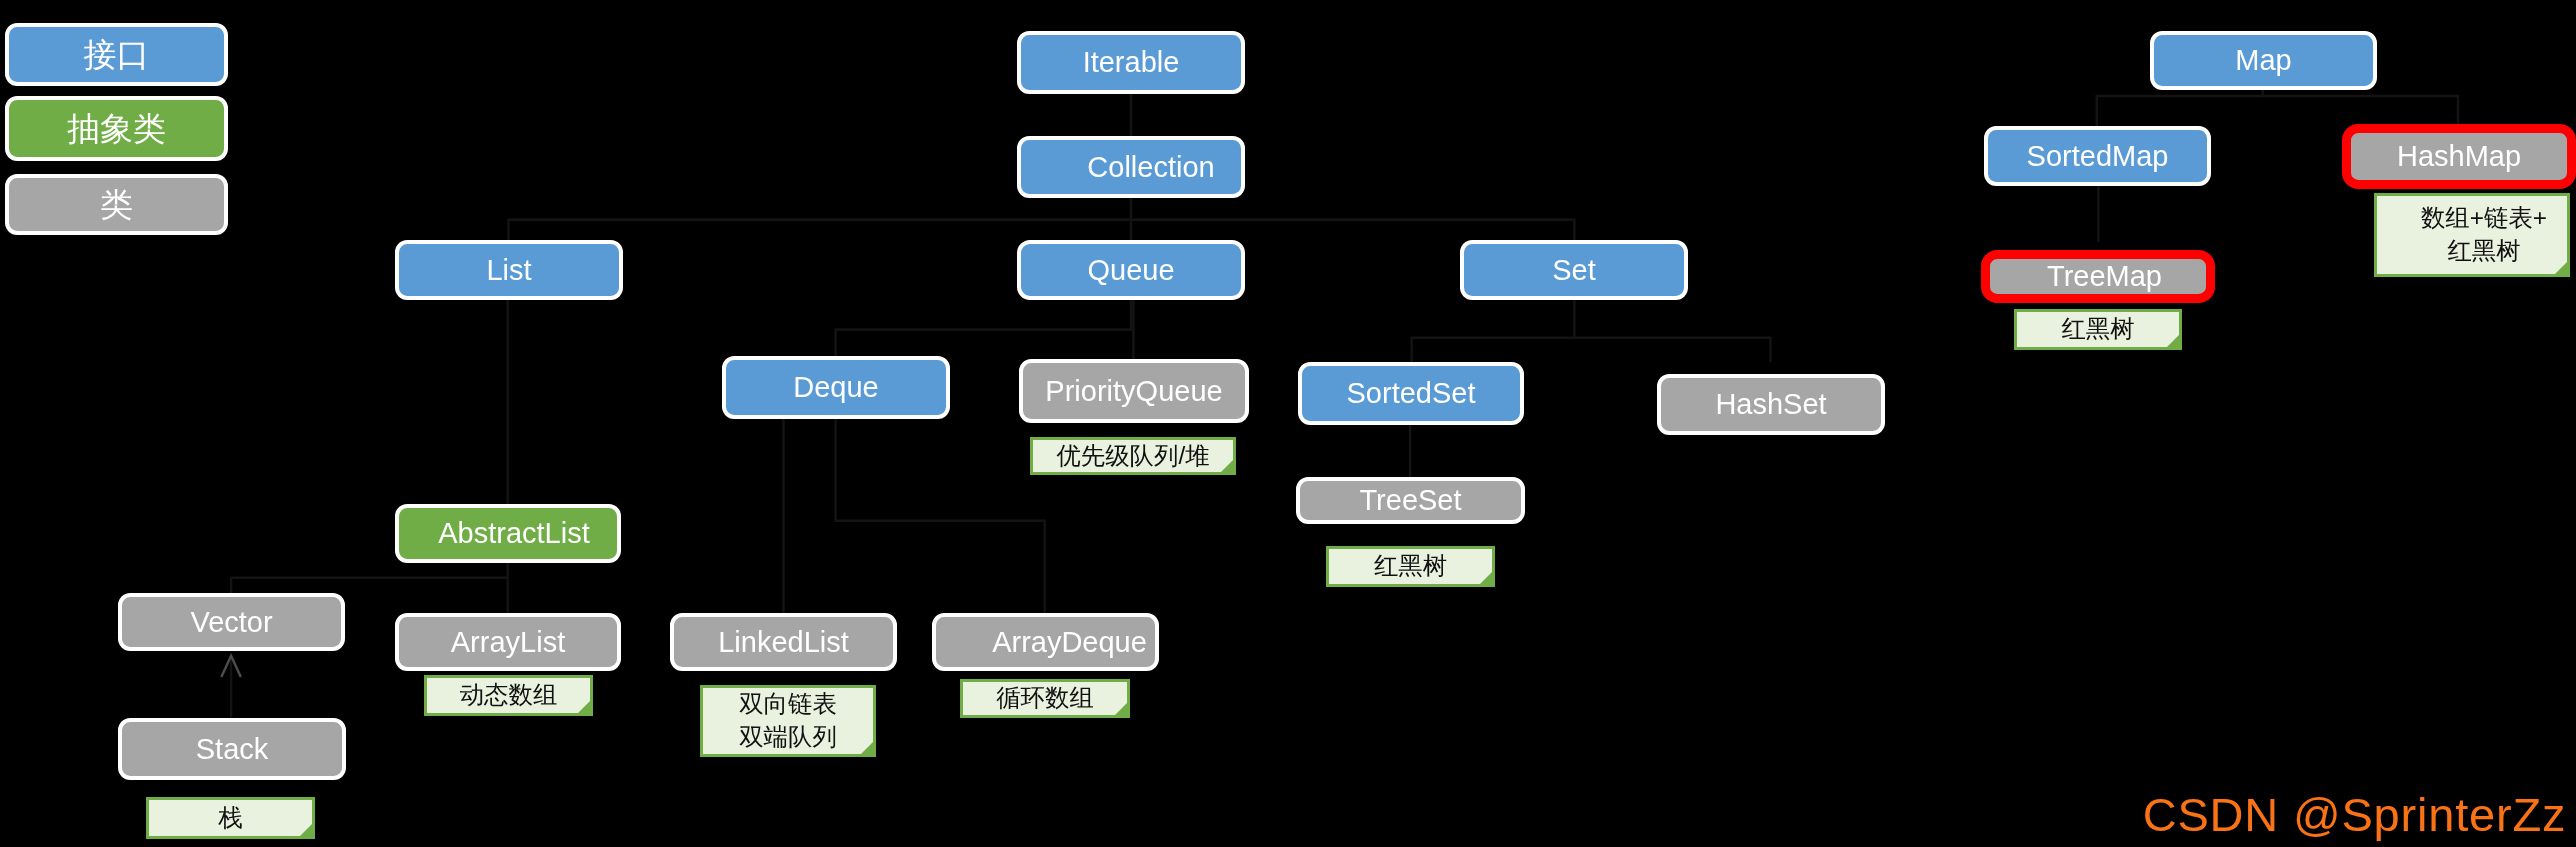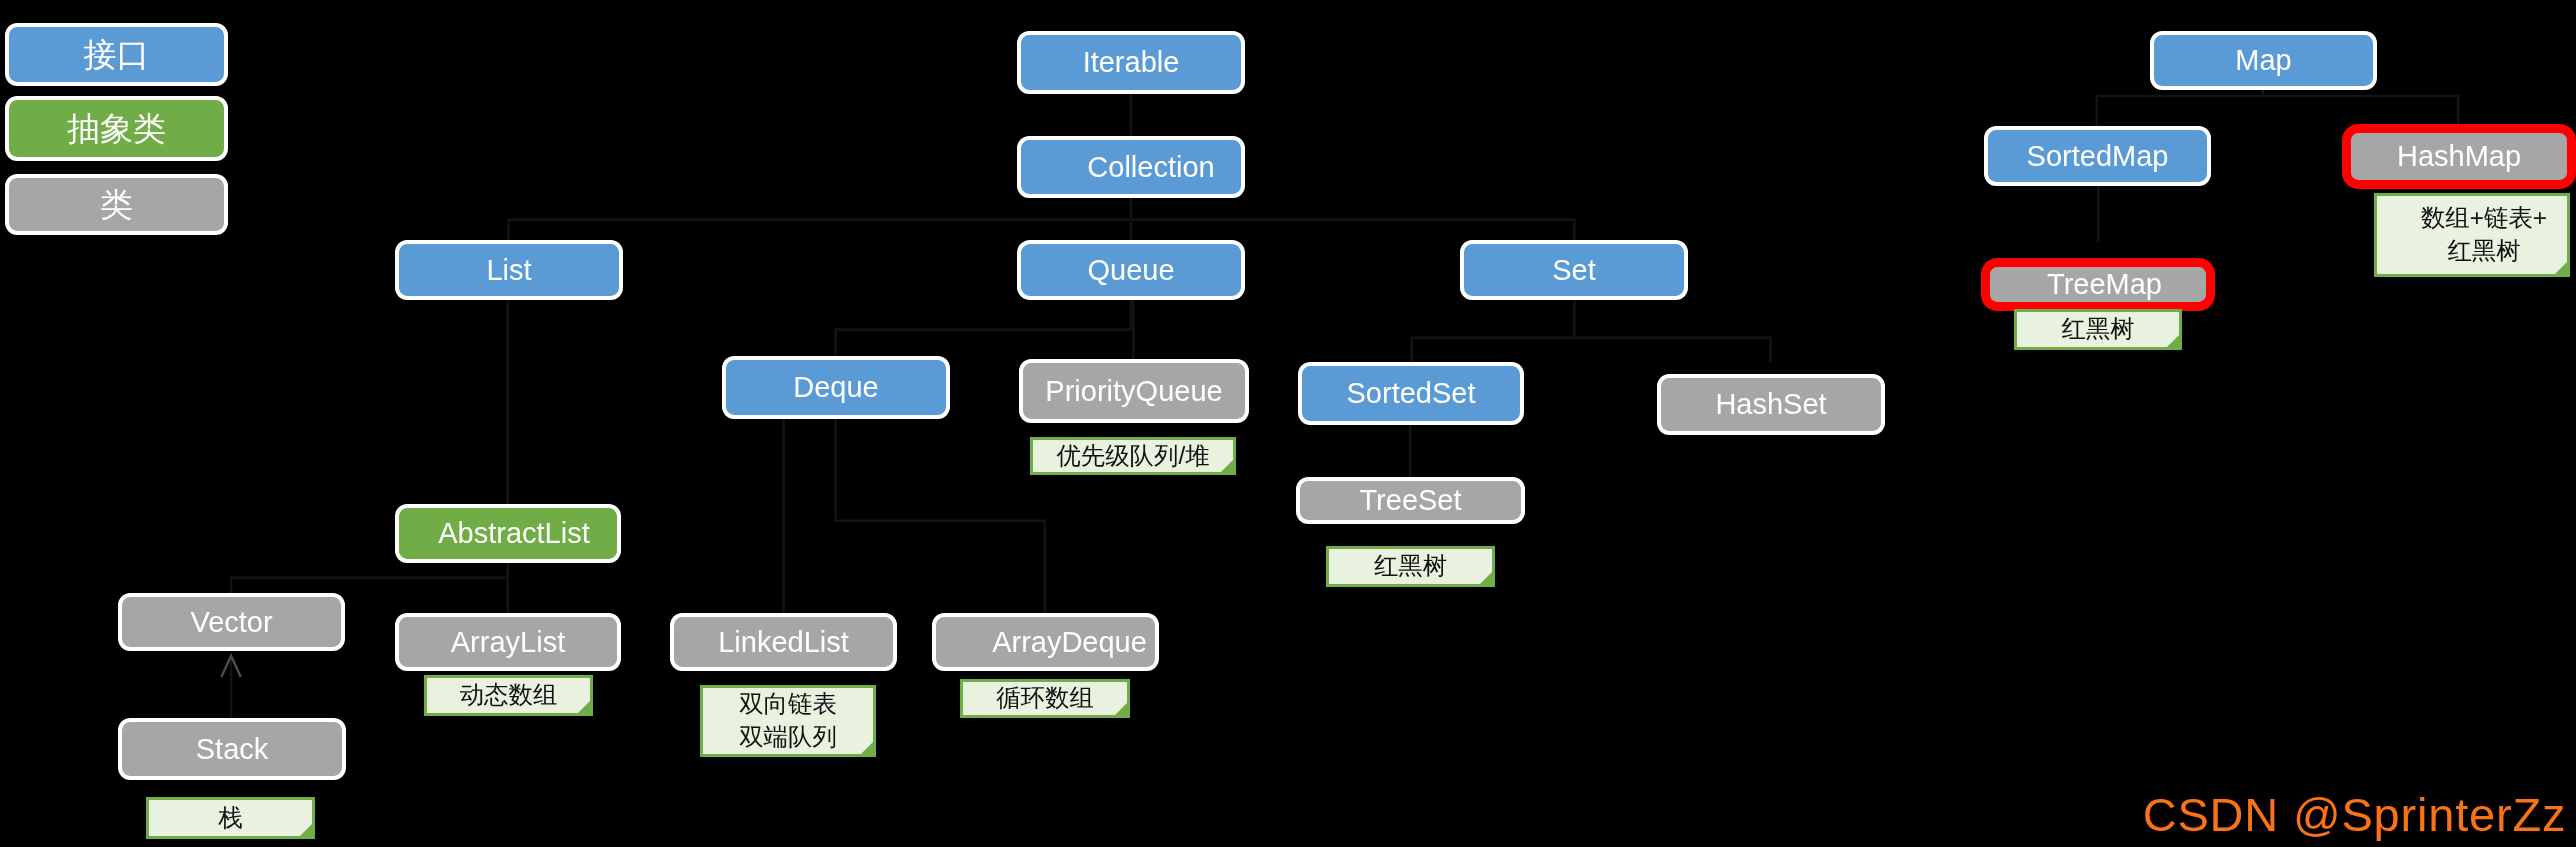--- a/index.html
+++ b/index.html
@@ -113,21 +113,21 @@
       <div class="node interface" style="left: 395px; top: 240px; width: 228px; height: 60px;">List</div>
       <div class="node interface" style="left: 722px; top: 356px; width: 228px; height: 63px;">Deque</div>
       <div class="node class" style="left: 1019px; top: 359px; width: 230px; height: 64px;">PriorityQueue</div>
       <div class="node interface" style="left: 1460px; top: 240px; width: 228px; height: 60px;">Set</div>
       <div class="node interface" style="left: 1298px; top: 362px; width: 226px; height: 63px;">SortedSet</div>
       <div class="node class" style="left: 1657px; top: 374px; width: 228px; height: 61px;">HashSet</div>
       <div class="node class" style="left: 1296px; top: 477px; width: 229px; height: 47px;">TreeSet</div>
       <div class="node interface" style="left: 2150px; top: 3.3px; width: 227px; height: 59px; margin-top: 28px;">Map</div>
       <div class="node interface" style="left: 1984px; top: 126px; width: 227px; height: 60px;">SortedMap</div>
       <div class="node class highlighted" style="left: 2342px; top: 124px; width: 234px; height: 65px;">HashMap</div>
-      <div class="node class highlighted" style="left: 1981px; top: 258px; width: 234px; height: 53px; padding-left: 13px;">TreeMap</div>
+      <div class="node class highlighted" style="left: 1981px; top: 250px; width: 234px; height: 53px; padding-left: 13px;">TreeMap</div>
       <div class="node abstract" style="left: 395px; top: 504px; width: 226px; height: 59px; padding-left: 12px;">AbstractList</div>
       <div class="node class" style="left: 118px; top: 593px; width: 227px; height: 58px;">Vector</div>
       <div class="node class" style="left: 395px; top: 613px; width: 226px; height: 58px;">ArrayList</div>
       <div class="node class" style="left: 670px; top: 613px; width: 227px; height: 58px;">LinkedList</div>
       <div class="node class" style="left: 932px; top: 613px; width: 227px; height: 58px; padding-left: 48px;">ArrayDeque</div>
       <div class="node class" style="left: 118px; top: 718px; width: 228px; height: 62px;">Stack</div>
     </div>
   <div id="note-layer">
       <div class="note" style="left: 1030px; top: 437px; width: 206px; height: 38px;"><span>优先级队列/堆</span><span class="fold"></span></div>
       <div class="note" style="left: 1326px; top: 546px; width: 169px; height: 41px;"><span>红黑树</span><span class="fold"></span></div>

